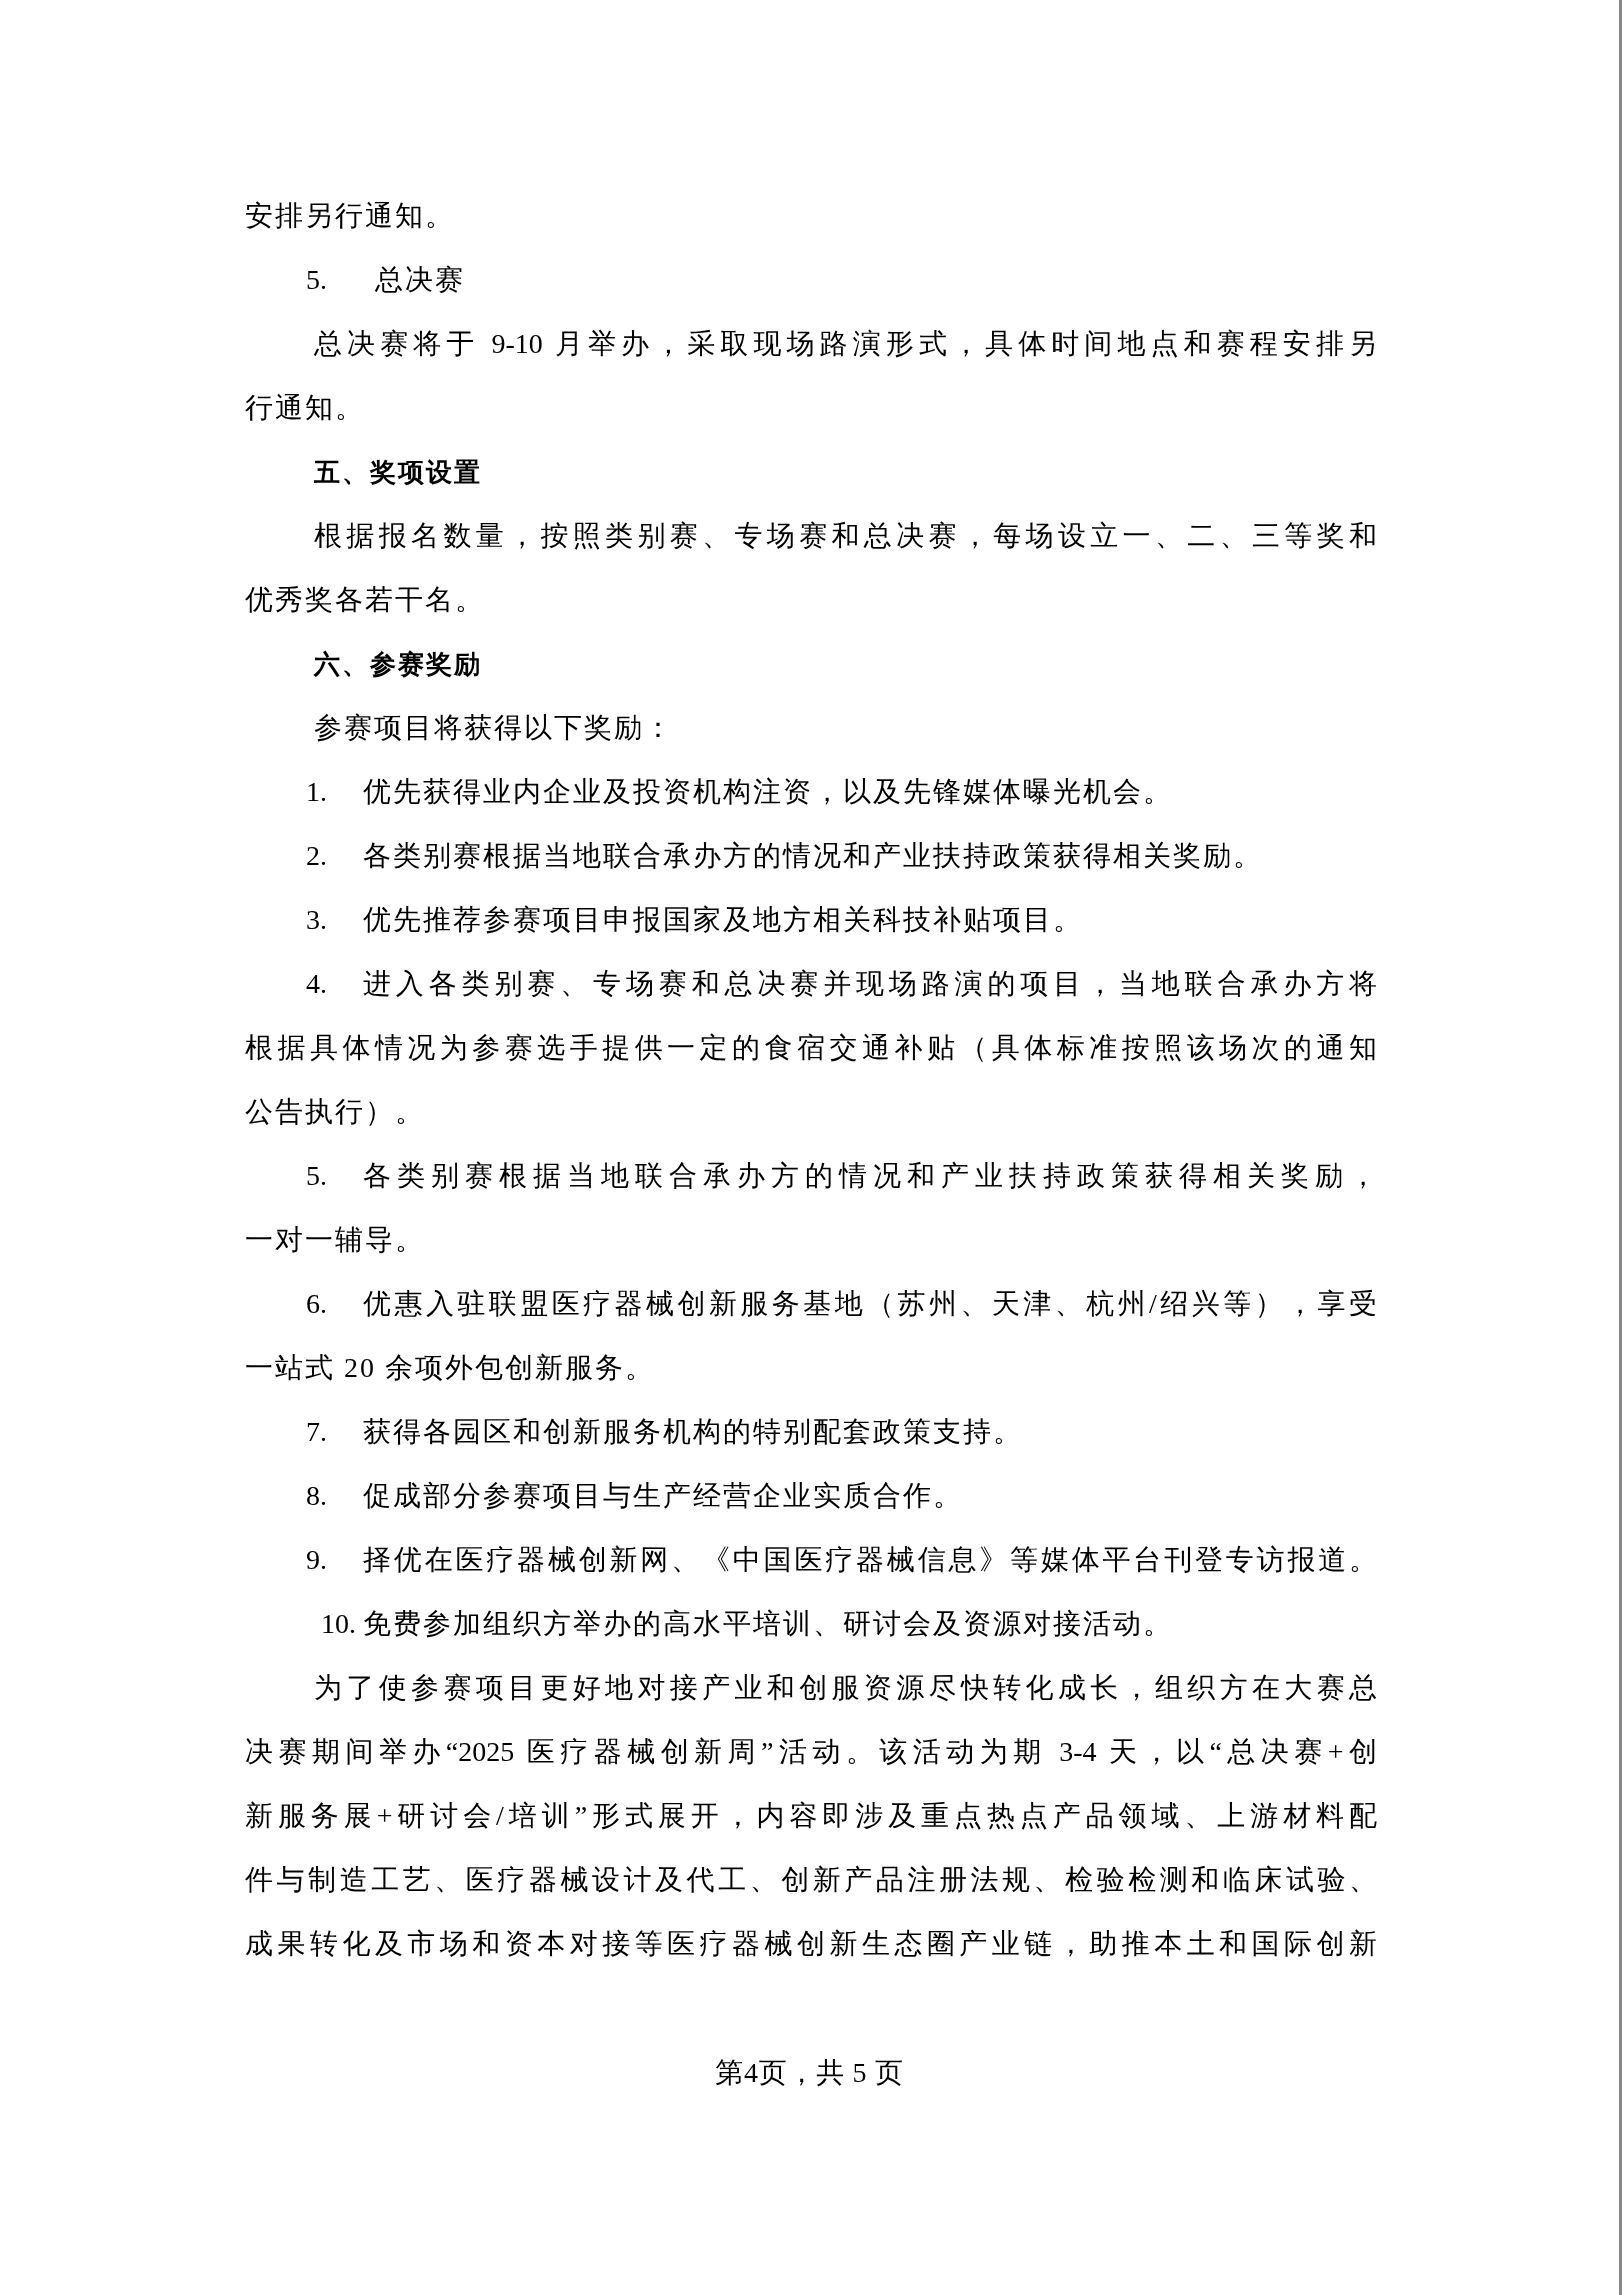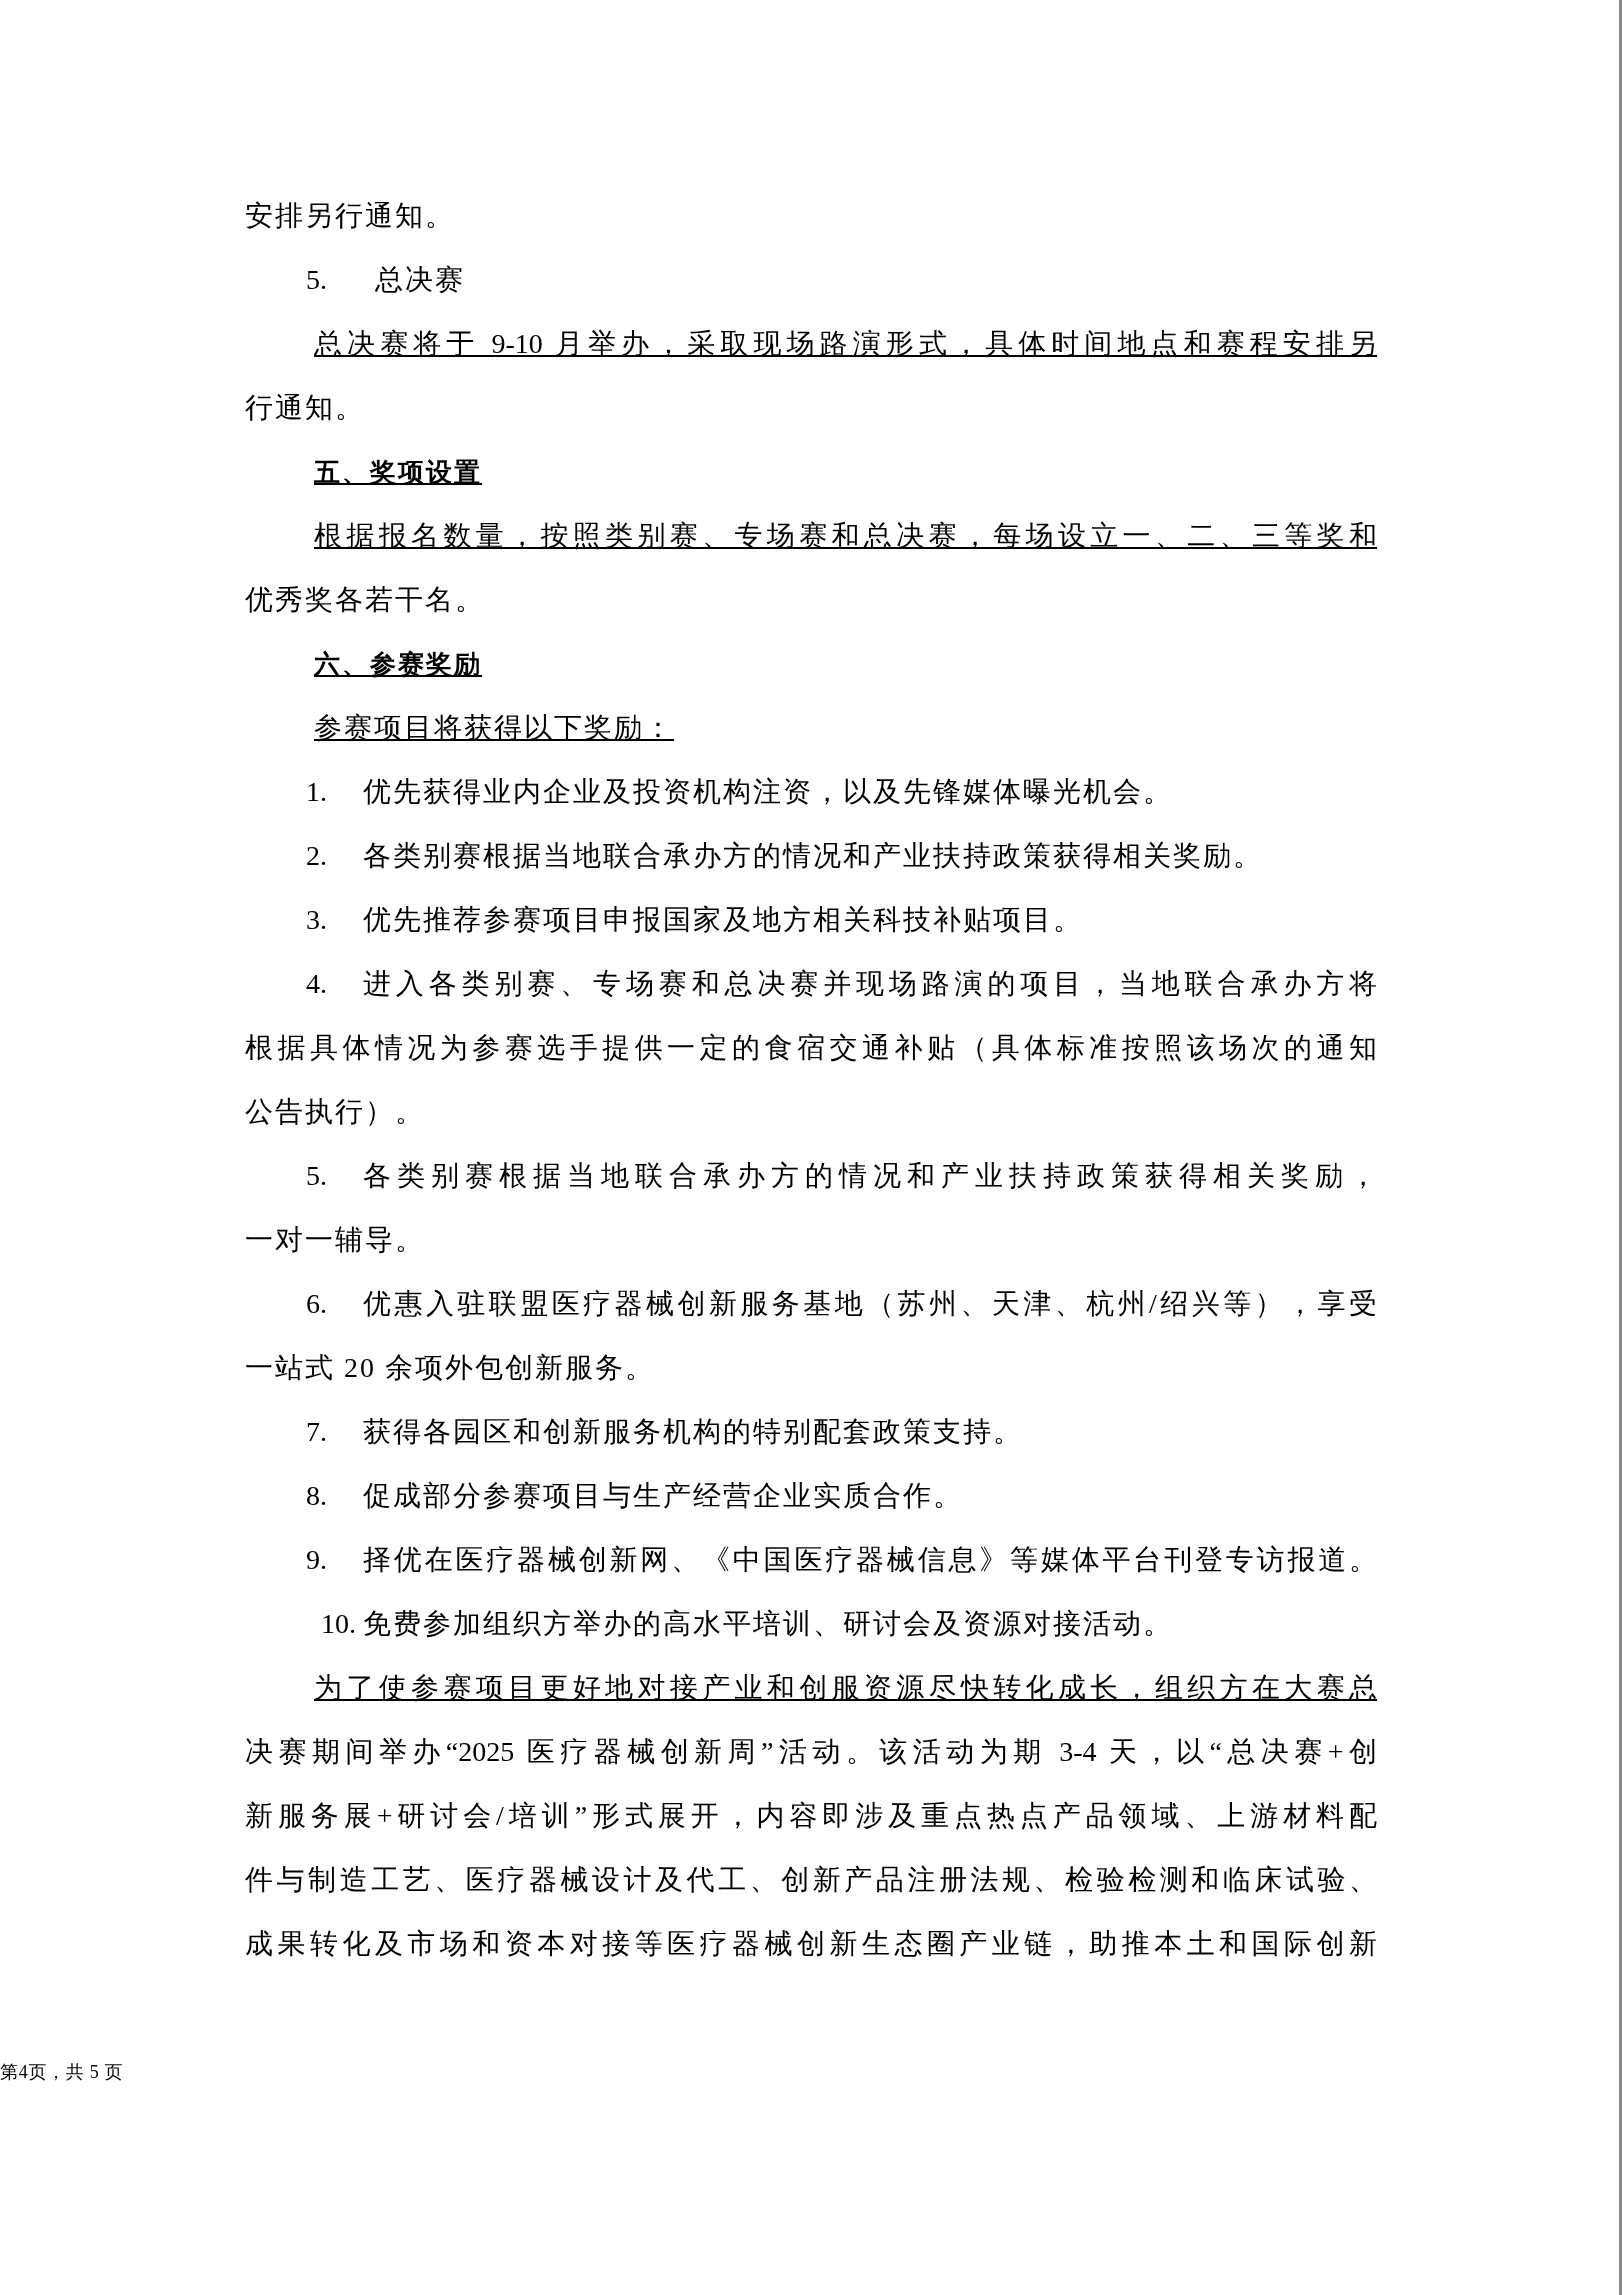--- a/index.html
+++ b/index.html
@@ -23,41 +23,42 @@
     letter-spacing:2px;
     white-space:nowrap;
   }
   .just {
     text-align:justify;
     text-align-last:justify;
     text-justify:inter-character;
     letter-spacing:normal;
     white-space:normal;
   }
-  .indent { padding-left:69px;text-decoration:underline; }
+  .indent { padding-left:69px; }
   .h {
     font-family:"Liberation Sans","DejaVu Sans",sans-serif;
     font-weight:bold;
     font-size:26px;
     letter-spacing:2px;
   }
   .li { position:relative; padding-left:118px; }
   .li .num {
     position:absolute;
     left:61px; top:0;
     letter-spacing:0;
     font-size:28px;
   }
   .li10 .num { left:56px;margin-left:20px; }
   .li5t { padding-left:130px; }
   .footer {
     position:absolute;
     left:0; top:2058px;
     width:100%;
-    font-size:18px;
+    text-align:center;
+    font-size:28px;
     line-height:29.4px;
     letter-spacing:0.7px;
   }
 </style>
 </head>
 <body>
 
 <div class="page">
   <div class="content">
 

